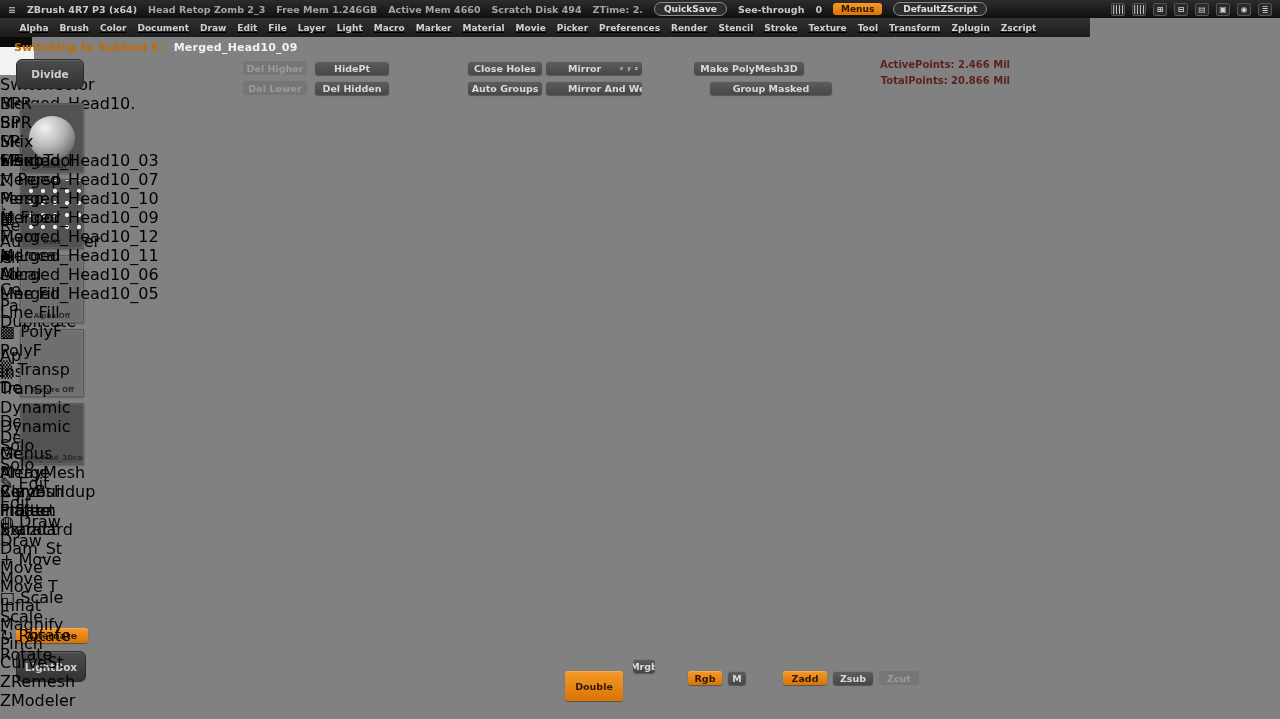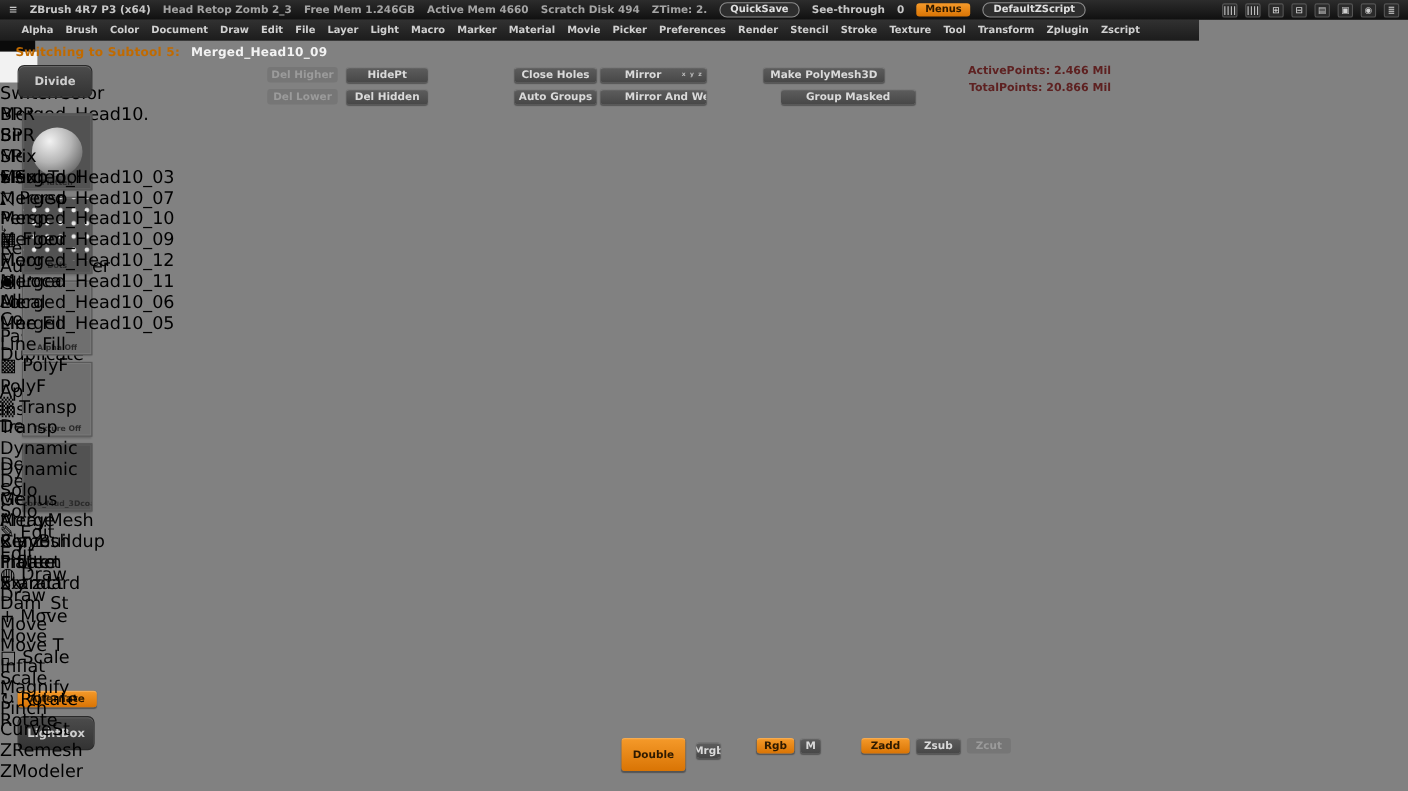--- a/index.html
+++ b/index.html
@@ -15,21 +15,21 @@
   .tb-dim{color:#a5a5a5;}
   .tb-pill{background:#2e2e2e;border:1px solid #8a8a8a;border-radius:8px;padding:1px 9px;color:#e0e0e0;font-size:9px;}
   .tb-orange{background:linear-gradient(#f59a2a,#d97404);color:#2e1a00;border-radius:3px;padding:1px 8px;font-size:9px;}
   .tb-icons{margin-left:auto;display:flex;gap:7px;align-items:center;color:#b5b5b5;font-size:10px;}
   .tb-icon{display:inline-flex;align-items:center;justify-content:center;min-width:14px;height:13px;
     background:#2a2a2a;border:1px solid #555;border-radius:2px;font-size:8px;color:#cfcfcf;}
 
   
   .menubar{position:absolute;left:0;top:18px;width:1090px;height:19px;
     background:linear-gradient(#313131,#1c1c1c);display:flex;align-items:center;padding-left:14px;z-index:29;}
-  .menu-items{display:flex;align-items:center;}
+  .menu-items{display:flex;align-items:center;text-decoration:underline;}
   .menu-item{color:#d0d0d0;font-size:9px;font-weight:bold;padding:0 5.5px;cursor:default;}
 
   
   .statusline{left:14px;top:41px;font-size:11px;font-weight:bold;letter-spacing:.2px;}
   .st-prefix{color:#c06a00;}
   .st-value{color:#f2f2f2;margin-left:6px;}
 
   
   .btn{position:absolute;background:linear-gradient(#5e5e5e,#474747);border-radius:3px;color:#dadada;
     font-size:9.5px;font-weight:bold;display:flex;align-items:center;justify-content:center;
@@ -656,21 +656,21 @@
         <div class="blabel">ZRemesh</div>
       </div>
 
       <div class="brush-cell">
         <div class="sphere-gray bsphere"></div>
         <div class="blabel">ZModeler</div>
       </div>
     </div>
 
   <div class="btn orange" style="left:565px;top:671px;width:58px;height:30px">Double</div>
-  <div class="btn" style="left:633px;top:675px;width:22px;height:14px">Mrgb</div>
+  <div class="btn" style="left:633px;top:659px;width:22px;height:14px">Mrgb</div>
   <div class="btn orange" style="left:688px;top:671px;width:34px;height:14px">Rgb</div>
   <div class="btn" style="left:728px;top:671px;width:18px;height:14px">M</div>
   <div class="btn orange" style="left:783px;top:671px;width:44px;height:14px">Zadd</div>
   <div class="btn" style="left:833px;top:671px;width:40px;height:14px">Zsub</div>
   <div class="btn disabled" style="left:879px;top:671px;width:40px;height:14px">Zcut</div>
   <span class="tiny-xyz" style="left:926px;top:674px">x y z</span>
 
   <div class="slider" style="left:716px;top:690px;width:76px">
     <div class="fill" style="width:56%"></div>
     <div class="knob" style="left:50%"></div>

